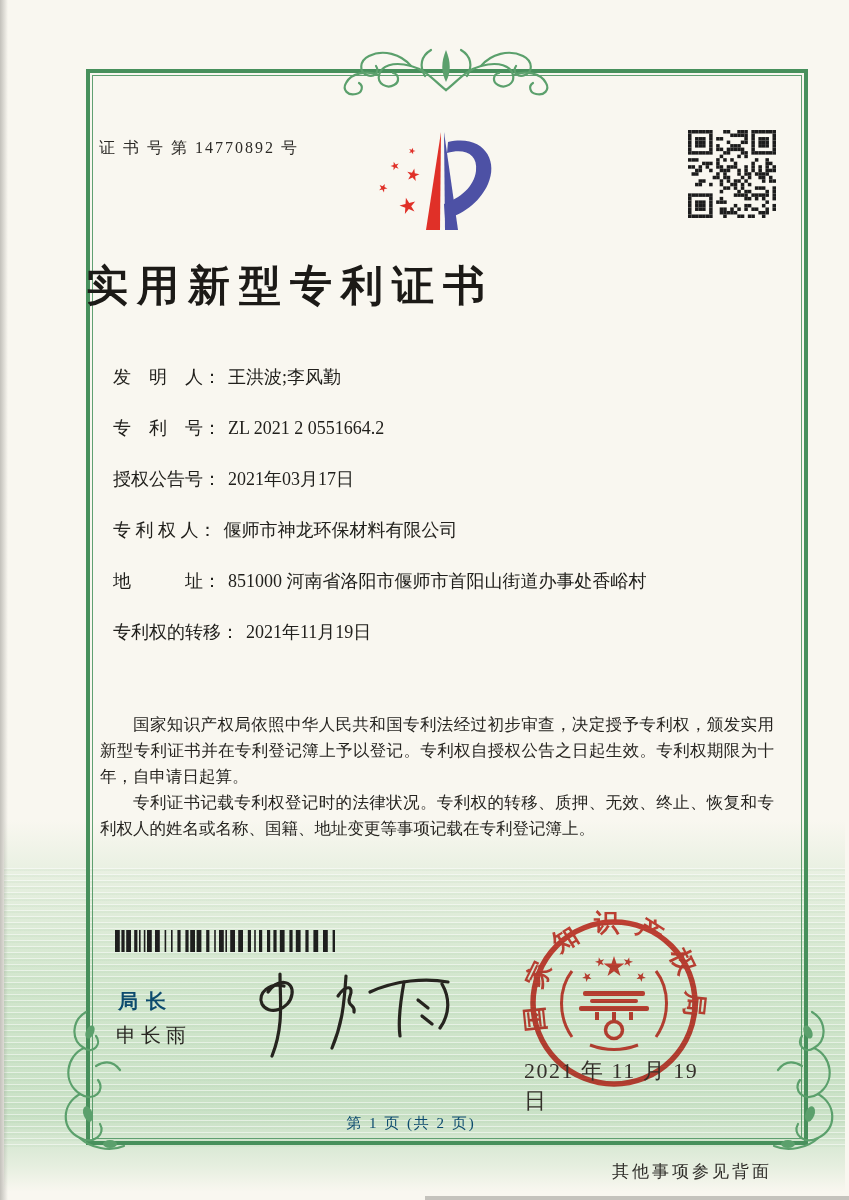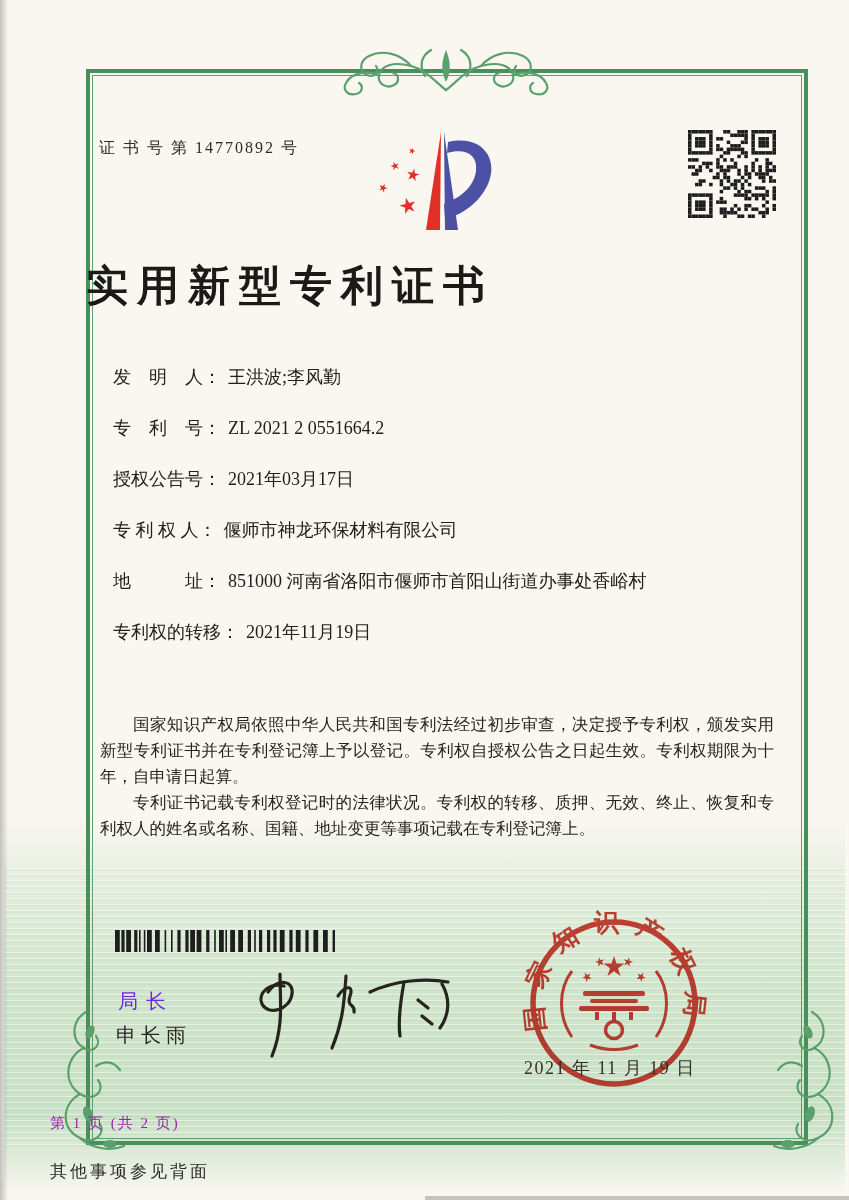--- a/index.html
+++ b/index.html
@@ -56,35 +56,35 @@
   .field-row{margin-bottom:29px;position:relative;white-space:nowrap;}
   .flabel{margin-right:7px;}
   .fpair-2{position:absolute;left:342px;top:0;}
   
   .paras{position:absolute;left:100px;top:712px;width:674px;font-size:16.5px;line-height:26px;
     text-align:justify;color:#262420;}
   .paras p{margin:0;text-indent:2em;}
   
   svg.barcode{position:absolute;left:115px;top:930px;width:220px;height:22px;fill:#1e1e1e;}
   .signer-title{position:absolute;left:118px;top:988px;font-size:20px;letter-spacing:8px;
-    font-family:"Liberation Sans","DejaVu Sans",sans-serif;color:#6d28d9;}
+    font-family:"Liberation Sans","DejaVu Sans",sans-serif;color:#0c4a6e;font-weight:bold;}
   .signer-name{position:absolute;left:116px;top:1022px;font-size:20px;letter-spacing:5px;
     font-family:"Liberation Sans","DejaVu Sans",sans-serif;color:#2a2824;text-align:right;}
   svg.signature{position:absolute;left:246px;top:960px;width:214px;height:106px;}
   .signature path{stroke:#26241f;stroke-width:3.2;fill:none;stroke-linecap:round;stroke-linejoin:round;}
   svg.seal{position:absolute;left:519px;top:908px;width:190px;height:190px;mix-blend-mode:multiply;opacity:.94;}
   .seal-red-stroke{stroke:var(--seal-red);fill:none;}
   .seal-red-fill{fill:var(--seal-red);stroke:none;}
   .seal-text{font-size:25px;letter-spacing:15px;font-weight:700;fill:var(--seal-red);
     font-family:"Liberation Serif","DejaVu Serif",serif;}
-  .seal-date{position:absolute;left:524px;top:1056px;width:190px;font-size:18px;
+  .seal-date{position:absolute;left:524px;top:1056px;width:190px;font-size:22px;
     letter-spacing:1.5px;color:#35302b;}
-  .page-info{position:absolute;left:50px;top:1114px;width:722px;
-    font-size:15px;letter-spacing:2px;color:#a21caf;}
-  .back-note{position:absolute;left:50px;top:1160px;width:722px;text-align:left;
+  .page-info{position:absolute;left:50px;top:1114px;width:722px;text-align:center;
+    font-size:15px;letter-spacing:2px;color:#0c4a6e;}
+  .back-note{position:absolute;left:50px;top:1160px;width:722px;text-align:right;
     font-size:17px;letter-spacing:3px;color:#2e2c28;}
 </style>
 </head>
 <body>
 
 <div class="page">
 
   <div class="wash"></div>
   <div class="wash-lines"></div>
   <div class="edge-left"></div>

